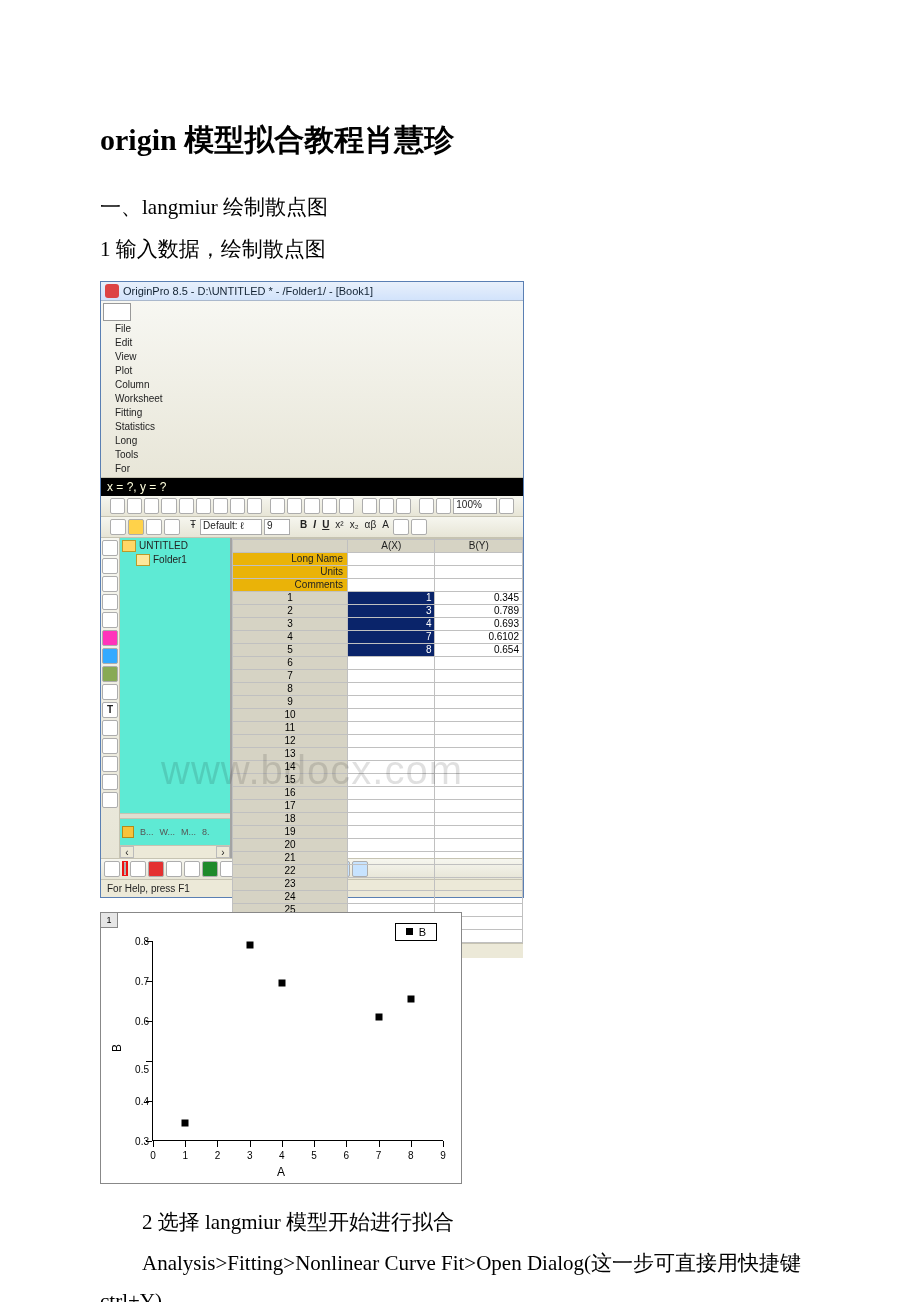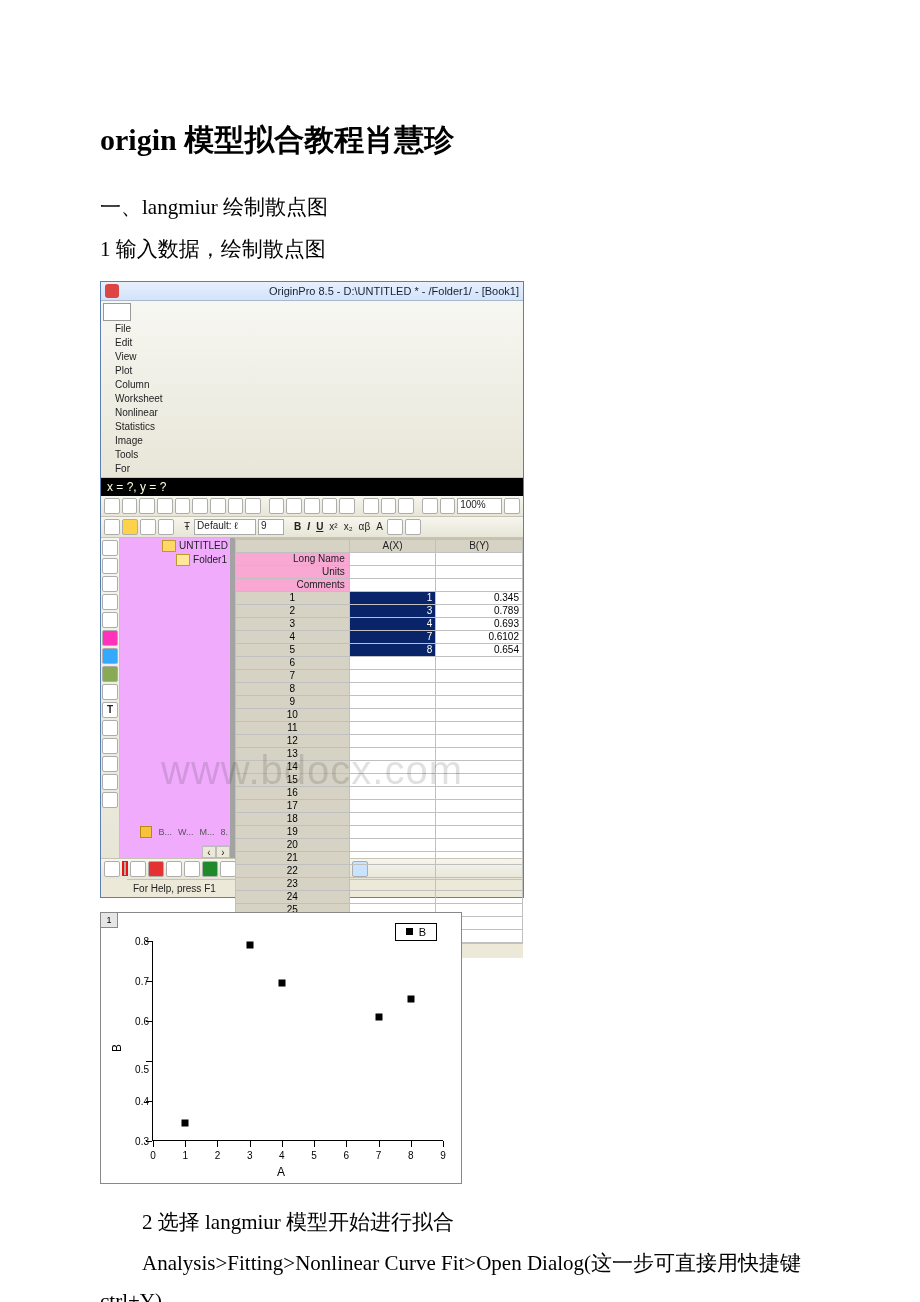--- a/index.html
+++ b/index.html
@@ -38,44 +38,42 @@
     font-size: 10px;
     color: #222;
   }
   .ow-titlebar {
     background: linear-gradient(#e8f0fb,#d2e3fb);
     padding: 2px 4px;
     display: flex;
     align-items: center;
     gap: 4px;
     border-bottom: 1px solid #aab8cc;
-    justify-content: space-between;
   }
   .ow-logo {
     width: 14px; height: 14px; background:#d44; border-radius:3px;
   }
   .ow-title { color:#123; font-size:11px; }
   .ow-menubar {
     display:flex; gap:1px; padding:2px 2px;
     background: linear-gradient(#f7f7f2,#e8e6d8);
     border-bottom:1px solid #c6c3b2;
     flex-direction:column;
   }
   .ow-menubar span { padding:1px 6px; }
   .ow-menubar .mb-icon {
     width:14px;height:14px;background:#fff;border:1px solid #999;margin-right:2px;
   }
   .ow-coordbar {
     background:#000; color:#ffd; padding:2px 6px; font-size:12px; font-family:Arial;
   }
   .ow-toolbar-row {
-    display:flex; gap:2px; padding:2px 3px;
+    display:flex; gap:2px; padding:2px 9px;
     background: linear-gradient(#f6f6ef,#e7e5d6);
     border-bottom:1px solid #c6c3b2;
-    align-items:center;
   }
   .tb-btn {
     width:14px;height:14px;border:1px solid #adadad;background:#fff;border-radius:2px;
   }
   .tb-sep { width:4px; }
   .tb-label { font-size:10px; padding:0 2px; }
   .tb-input {
     border:1px solid #aaa;background:#fff;height:14px;font-size:10px;padding:0 2px;width:40px;
   }
 
@@ -85,61 +83,61 @@
     border-right:1px solid #c6c3b2;
     display:flex;flex-direction:column;gap:2px;align-items:center;padding-top:2px;
   }
   .lt-btn {width:14px;height:14px;border:1px solid #adadad;background:#fff;border-radius:2px;}
   .lt-btn.redish{background:#f3b;}
   .lt-btn.brown{background:#8a5;}
   .lt-btn.blue{background:#3af;}
   .lt-btn.T{font-weight:bold;text-align:center;line-height:14px;font-size:10px;}
 
   .ow-explorer {
-    width:110px; background:#f0abfc; border-right:5px solid #a3a3a3;
-    display:flex; flex-direction:column; font-size:10px;align-items:flex-end;
+    width:110px; background:#5eead4; border-right:2px solid #a3a3a3;
+    display:flex; flex-direction:column; font-size:10px;
   }
   .ow-explorer .exp-top{flex:1;padding:2px;}
   .ow-explorer .exp-top .folder{display:flex;align-items:center;gap:3px;margin-bottom:2px; white-space:nowrap;}
   .ow-explorer .fic{width:12px;height:10px;background:#ffd766;border:1px solid #bb9a2a;}
   .ow-explorer .exp-split{height:4px;background:#e0ded0;border-top:1px solid #c6c3b2;border-bottom:1px solid #c6c3b2;}
   .ow-explorer .exp-bot{height:22px;padding:2px;display:flex;gap:6px;font-size:9px;color:#555;align-items:center;}
   .ow-explorer .smicon{width:10px;height:10px;background:#f7c33b;border:1px solid #b38a1a;}
   .ow-explorer .exp-scroll{height:12px;background:#ece9d8;border-top:1px solid #c6c3b2;display:flex;}
   .ow-explorer .exp-scroll .arr{width:12px;border:1px solid #bbb; text-align:center;}
 
   .ow-sheetwrap { flex:1; display:flex; flex-direction:column; background:#fff;}
   .ow-sheetwrap .sheet-top {height:14px;background:#ece9d8;border-bottom:1px solid #c6c3b2;}
   .ow-sheet {
     border-collapse: collapse; width:100%; font-size:10px;
   }
   .ow-sheet th, .ow-sheet td {
     border:1px solid #c0c0c0; padding:0 3px; height:12px; text-align:right;
   }
   .ow-sheet th { background:#d6d3c4; font-weight:normal; text-align:center;}
   .ow-sheet .rowhdr { background:#d6d3c4; text-align:center; color:#000;}
-  .ow-sheet .labelhdr{ background:#f9a8d4; text-align:right; padding-right:4px;}
+  .ow-sheet .labelhdr{ background:#eab308; text-align:right; padding-right:4px;}
   .ow-sheet td.selA { background:#0a246a; color:#fff; }
   .ow-sheet td.bval { background:#fff; color:#000;}
   .ow-sheettabs {
     height:16px; background:#ece9d8; border-top:1px solid #c6c3b2;
     display:flex;align-items:center;font-size:10px;padding-left:2px;
   }
   .ow-sheettabs .tab{background:#fff;border:1px solid #999;border-bottom:none;padding:0 6px;margin-left:2px;font-weight:bold;}
   .ow-sheettabs .scr{width:12px;height:12px;border:1px solid #bbb;text-align:center;line-height:10px;margin-right:1px;}
 
   .ow-bottomtoolbar {
     display:flex; gap:2px; padding:2px 3px;
     background: linear-gradient(#f6f6ef,#e7e5d6);
     border-top:1px solid #c6c3b2;
     align-items:center;
   }
   .ow-bottomtoolbar .redbox{border:2px solid #e11;padding:0;}
   .ow-status {
-    padding:3px 6px; background:#ece9d8; border-top:1px solid #c6c3b2; font-size:10px;margin-left:26px;
+    padding:3px 6px; background:#ece9d8; border-top:1px solid #c6c3b2; font-size:10px;
   }
 
   
   .watermark {
     position:absolute; left:0; right:0; top:210px;
     text-align:center; font-size:40px; color:rgba(0,0,0,0.12);
     letter-spacing:1px; font-family:Arial; pointer-events:none;
   }
 
   
@@ -194,23 +192,23 @@
     </div>
 
     <div class="ow-menubar">
       <span class="mb-icon"></span>
       <span><span>File</span></span>
       <span><span>Edit</span></span>
       <span><span>View</span></span>
       <span><span>Plot</span></span>
       <span><span>Column</span></span>
       <span><span>Worksheet</span></span>
-      <span><span>Nonlinear</span></span>
+      <span><span>Fitting</span></span>
       <span><span>Statistics</span></span>
-      <span><span>Image</span></span>
+      <span><span>Long</span></span>
       <span><span>Tools</span></span>
       <span><span>For</span></span>
     </div>
 
     <div class="ow-coordbar">
       <span>x = ?, y = ?</span>
     </div>
 
     <div class="ow-toolbar-row">
       <span class="tb-btn"></span>

